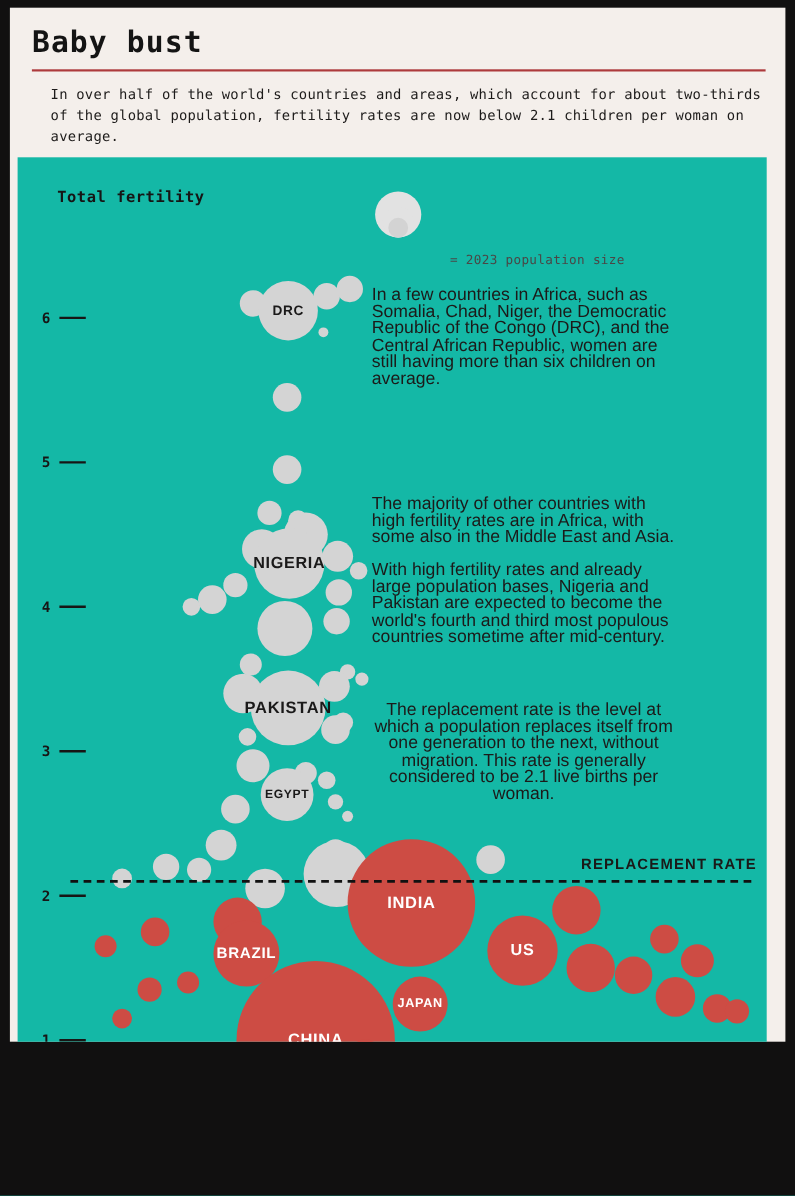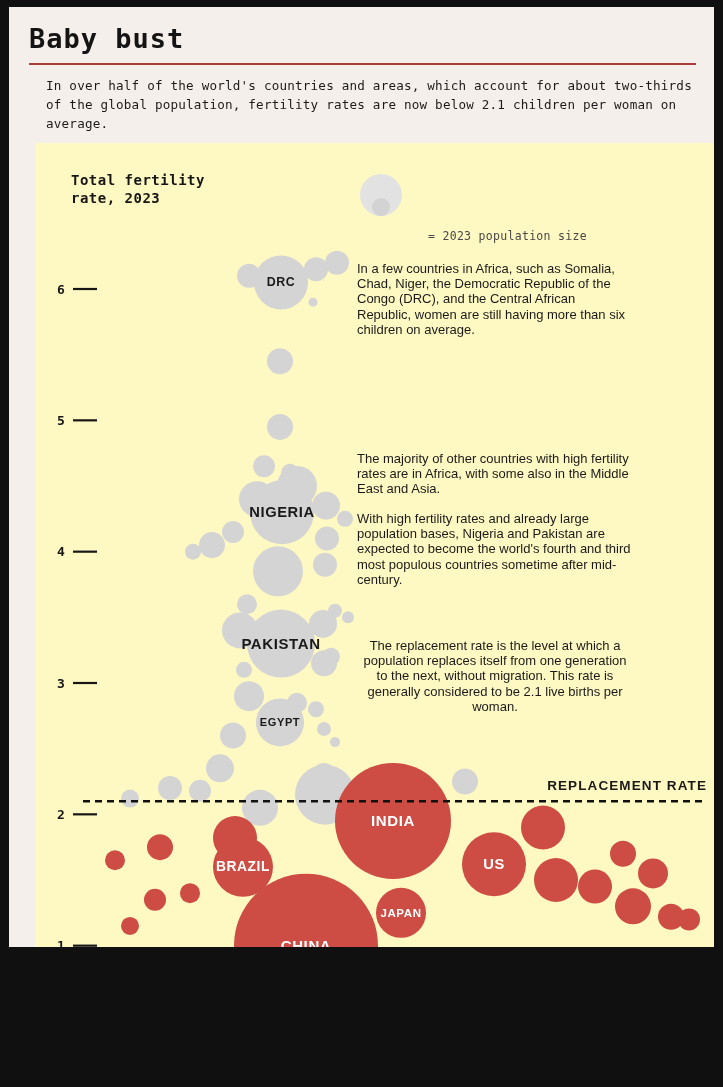--- a/index.html
+++ b/index.html
@@ -30,22 +30,22 @@
   }
   #standfirst{
     font-family:"DejaVu Sans Mono", monospace;
     font-size:12.6px;
     line-height:19px;
     color:#1d1b1a;
     margin:0 2px 13px 21px;
     letter-spacing:0.2px;
   }
   #panel{
-    position:absolute;left:26px;top:136px;width:681px;height:944px;
-    background:#fef9c3;
+    position:absolute;left:7px;top:136px;width:681px;height:944px;
+    background:#14b8a6;
     overflow:hidden;
   }
   .axis-note{
     position:absolute;
     font-family:"DejaVu Sans Mono", monospace;
     font-weight:bold;
     font-size:14px;
     line-height:18px;
     color:#161515;
     letter-spacing:0.5px;
@@ -56,21 +56,21 @@
     font-family:"DejaVu Sans Mono", monospace;
     font-size:11.5px;color:#4a4746;letter-spacing:0.3px;
     white-space:nowrap;
   }
   #legend{
     position:absolute;left:316px;top:30px;width:360px;height:46px;text-align:center;
   }
   .anno{
     position:absolute;
     font-family:"Liberation Sans", sans-serif;
-    font-size:13px;
+    font-size:16px;
     line-height:15.2px;
     color:#1c1a19;
     width:276px;
   }
   #anno1{left:322px;top:118px;}
   #anno2{left:322px;top:262px;margin-top:46px;}
   #anno3{left:322px;top:368px;}
   #anno4{left:322px;top:495px;text-align:center;}
   #anno5{left:414px;top:808px;width:225px;}
   svg{display:block;}
@@ -103,21 +103,20 @@
   <div id="header">
     <h1 id="title">Baby bust</h1>
     <div id="title-rule"></div>
     <div id="standfirst">In over half of the world's countries and areas, which account for about two-thirds of the global population, fertility rates are now below 2.1 children per woman on average.</div>
   </div>
 
   <div id="panel">
 
     <div id="chart-title" class="axis-note">
         <div>Total fertility</div>
-        <div>rate, 2023</div>
       </div>
 
     <div id="legend">
       <svg width="360" height="48">
         <circle cx="30" cy="22" r="21" fill="#e2e2e2"></circle>
         <circle cx="30" cy="29" r="14" fill="#e2e2e2"></circle>
         <circle cx="30" cy="34" r="9" fill="#d3d3d3"></circle>
       </svg>
       <div class="legend-label">= 2023 population size</div>
     </div>

